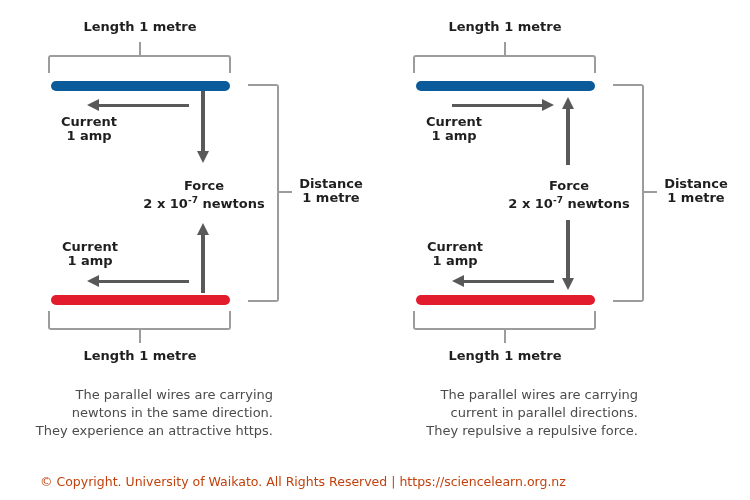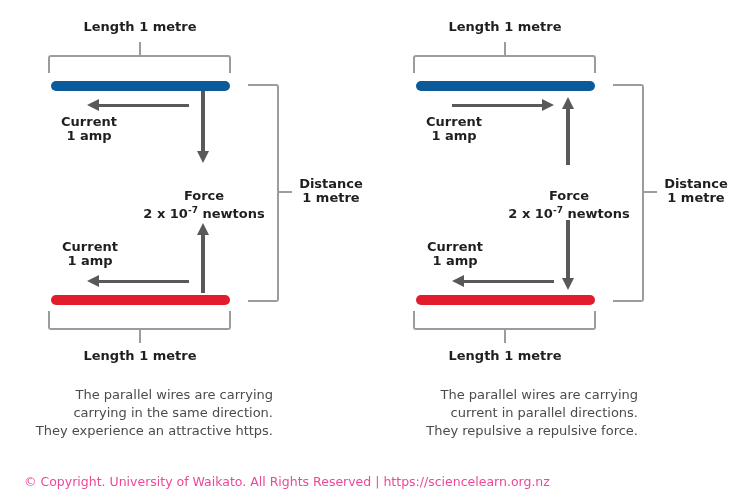--- a/index.html
+++ b/index.html
@@ -28,21 +28,21 @@
     position: absolute;
     font-size: 13px;
     line-height: 14px;
     font-weight: bold;
     color: #1f1f1f;
     text-align: center;
     white-space: nowrap;
   }
   .len-top    { left: 48px;  top: 20px;  width: 184px; }
   .cur-top    { left: 39px;  top: 115px; width: 100px; }
-  .force-lbl  { left: 114px; top: 188px; width: 180px; line-height: 15px; }
+  .force-lbl  { left: 114px; top: 178px; width: 180px; line-height: 15px; }
   .force-lbl sup { font-size: 9px; }
   .cur-bottom { left: 40px;  top: 240px; width: 100px; }
   .len-bottom { left: 48px;  top: 349px; width: 184px; }
   .dist-lbl   { left: 291px; top: 177px; width: 80px; }
 
   .caption {
     position: absolute;
     left: 9px; top: 386px; width: 264px;
     font-size: 13px;
     line-height: 18px;
@@ -90,23 +90,23 @@
   .arrow-up .shaft, .arrow-down .shaft { width: 4px; }
   .arrow .head { width: 0; height: 0; flex: none; }
   .arrow-left .head  { border-top: 6px solid transparent; border-bottom: 6px solid transparent; border-right: 12px solid var(--arrow, #595959); }
   .arrow-right .head { border-top: 6px solid transparent; border-bottom: 6px solid transparent; border-left: 12px solid var(--arrow, #595959); }
   .arrow-up .head    { border-left: 6px solid transparent; border-right: 6px solid transparent; border-bottom: 12px solid var(--arrow, #595959); }
   .arrow-down .head  { border-left: 6px solid transparent; border-right: 6px solid transparent; border-top: 12px solid var(--arrow, #595959); }
 
   
   .copyright {
     position: absolute;
-    left: 24px; top: 474px;
+    left: 40px; top: 474px;
     font-size: 12.5px;
-    color: #ec4899;
+    color: #c2410c;
     white-space: nowrap;
   }
 </style>
 </head>
 <body>
 
 <div class="canvas">
 
   <div class="diagram left">
     <div class="lbl len-top">Length 1 metre</div>
@@ -156,21 +156,21 @@
 
     <div class="bracket bracket-dist"></div>
     <div class="tick tick-h" style="left:278px;top:191px;width:14px"></div>
     <div class="lbl dist-lbl">
       <div>Distance</div>
       <div>1 metre</div>
     </div>
 
     <div class="caption">
       <div>The parallel wires are carrying</div>
-      <div>carrying in the same direction.</div>
+      <div>newtons in the same direction.</div>
       <div>They experience an attractive https.</div>
     </div>
   </div>
 
   <div class="diagram right">
     <div class="lbl len-top">Length 1 metre</div>
     <div class="tick tick-v" style="left:139px;top:42px;height:13px"></div>
     <div class="bracket bracket-top"></div>
 
     <div class="wire wire-blue"></div>

